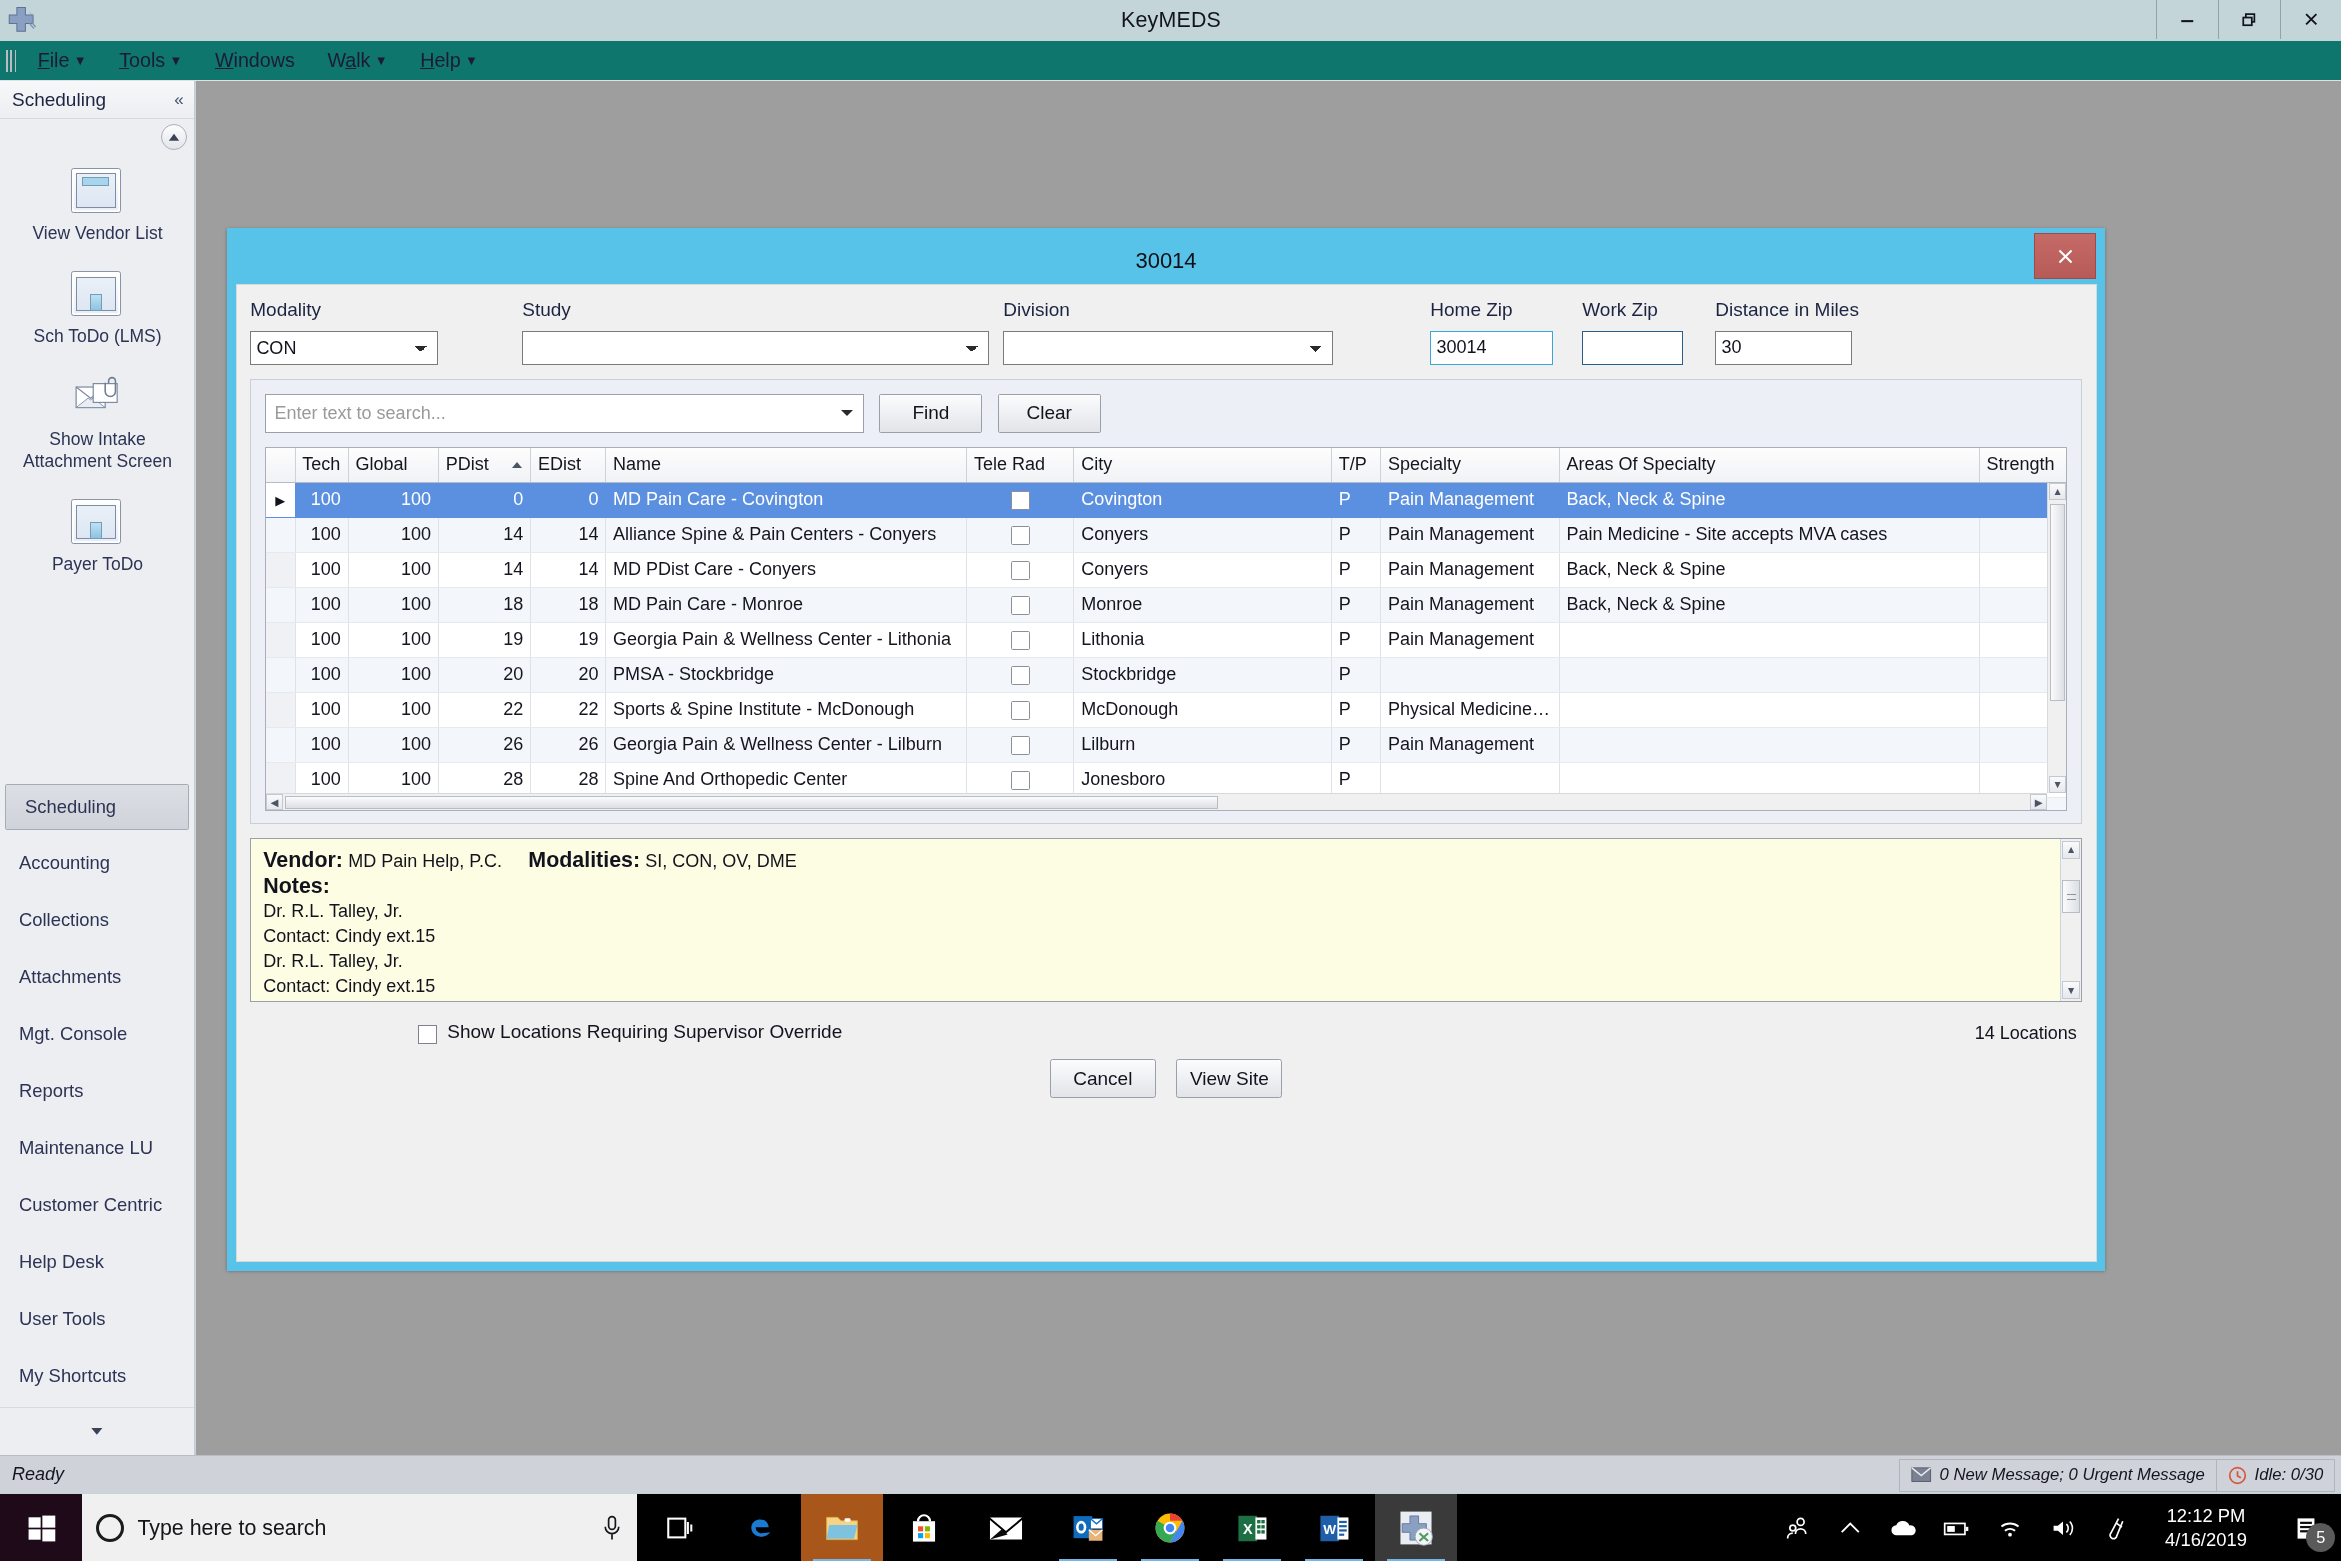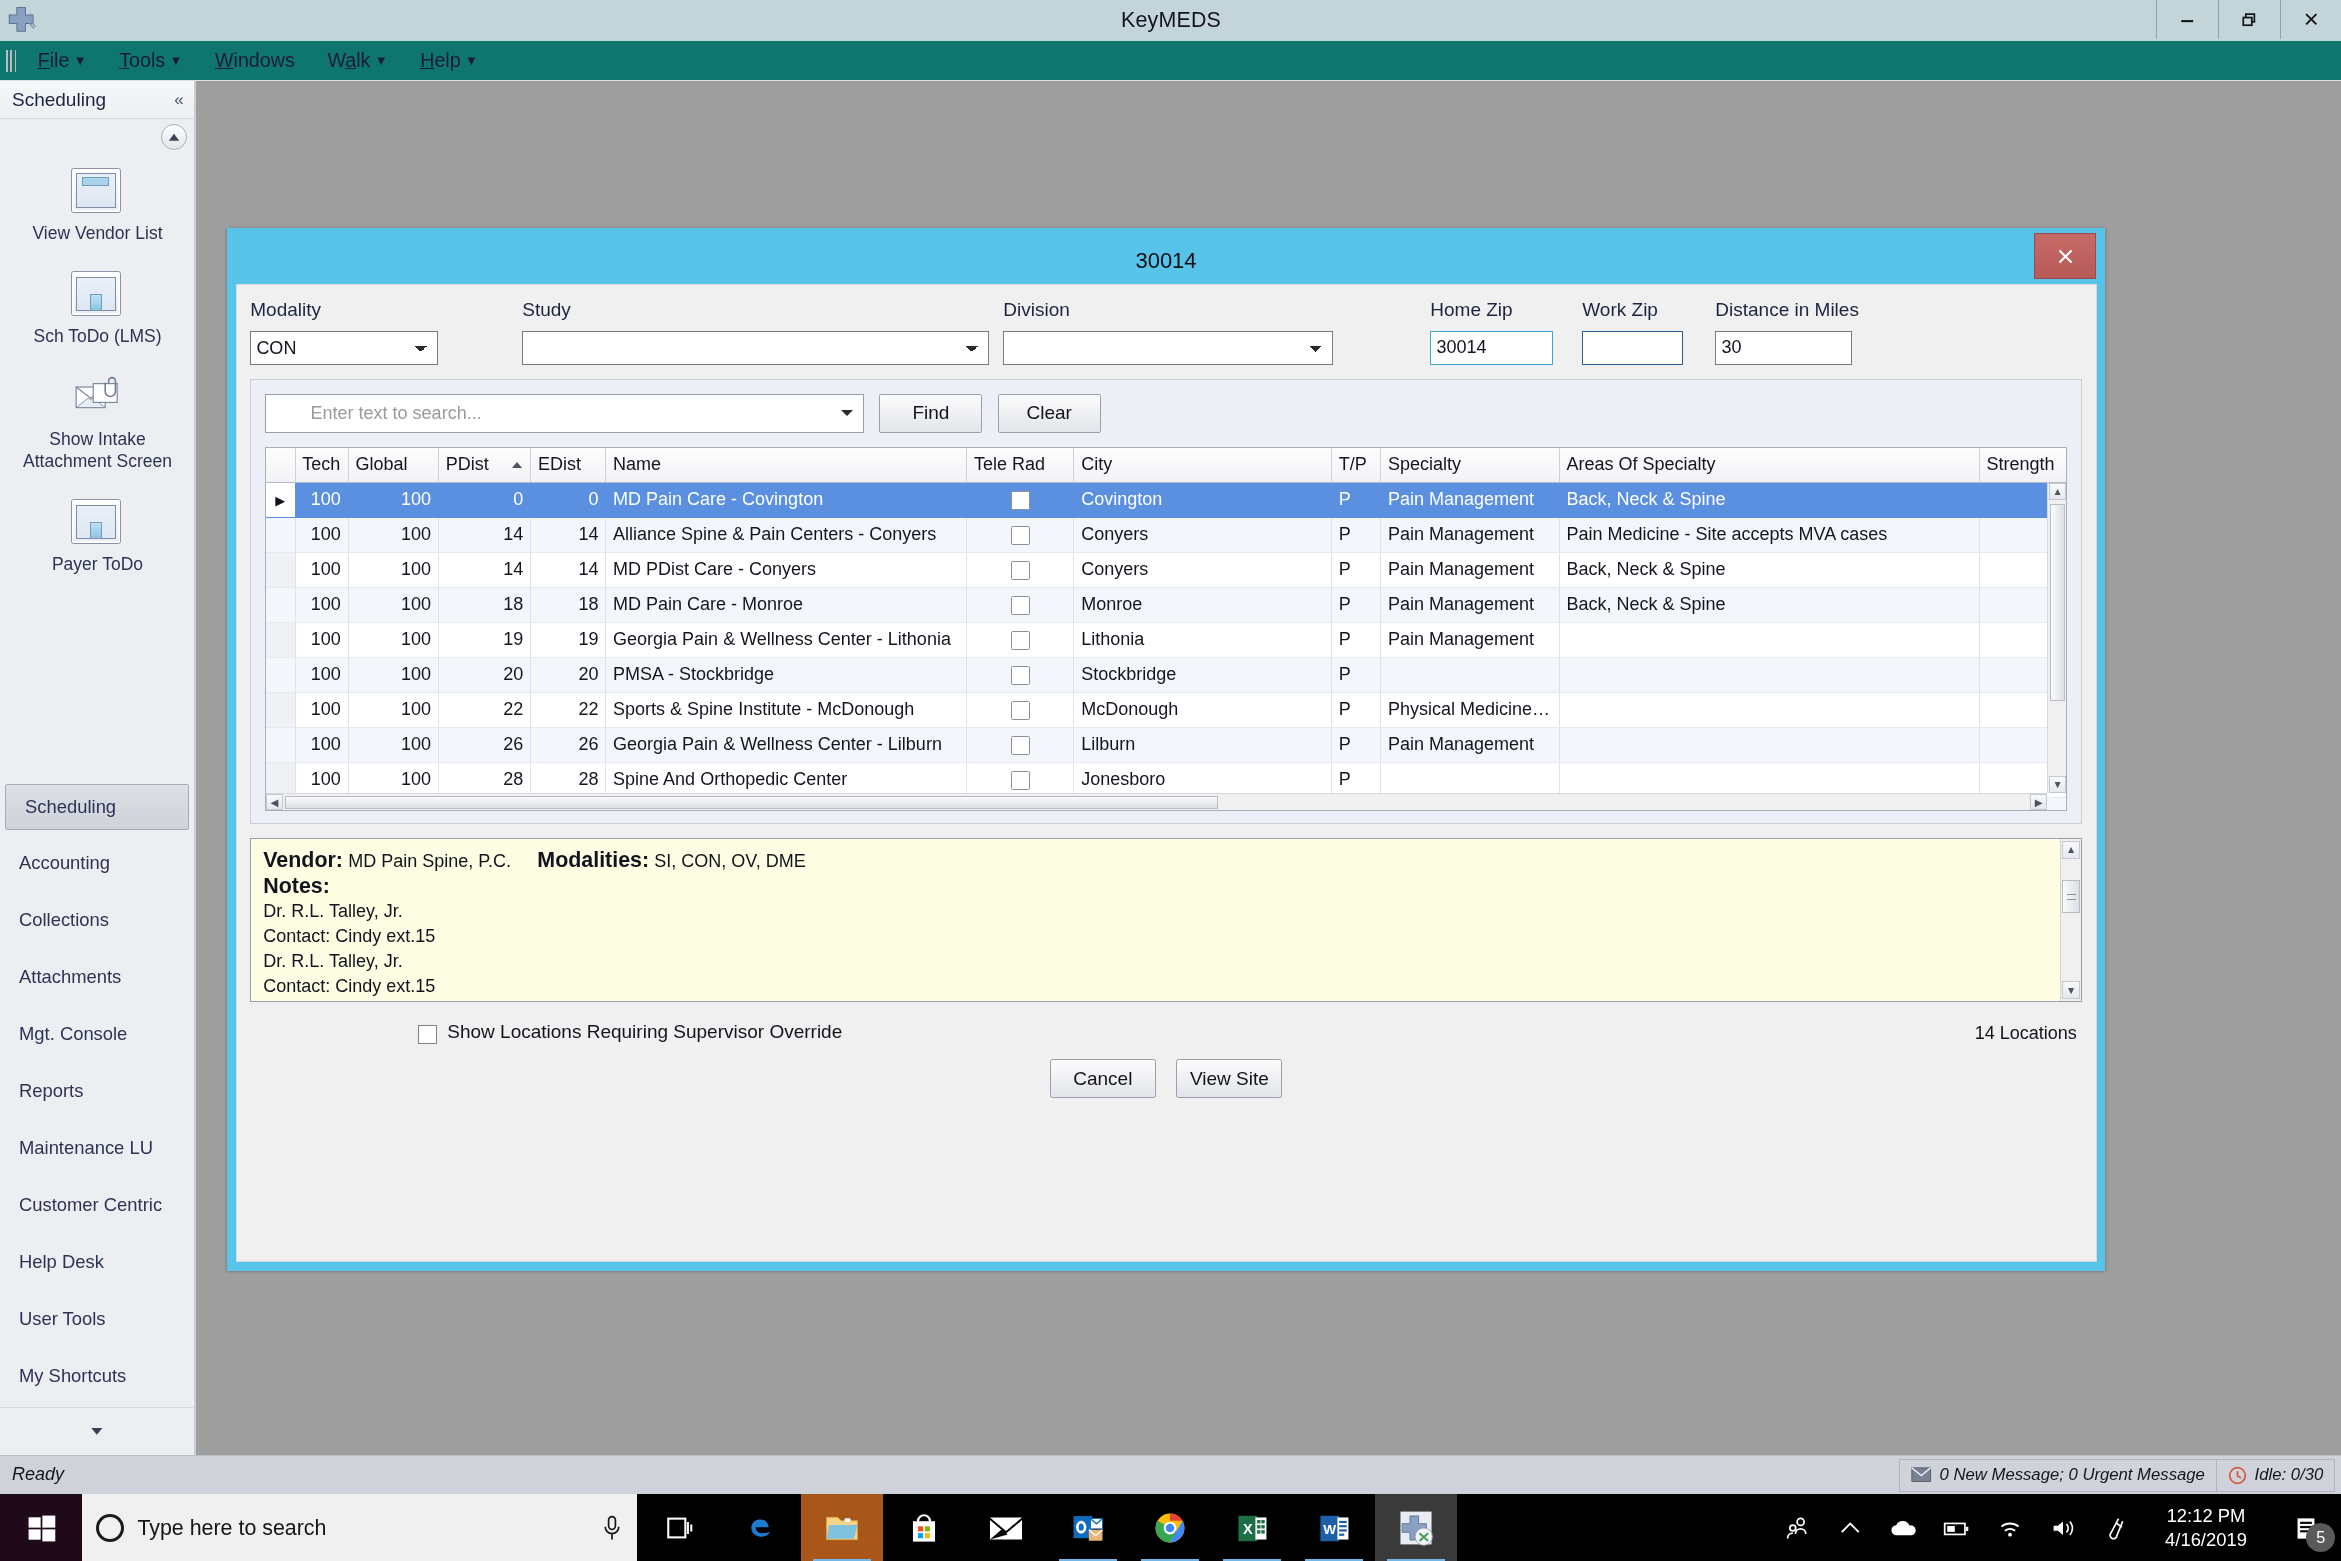--- a/index.html
+++ b/index.html
@@ -146,21 +146,21 @@
   
   #searchpanel {
     position:absolute; left:13.7px; top:94px; right:13.7px; height:445px;
     background:#eceff5; border:0.9px solid #c9ced8;
   }
   #searchrow { position:absolute; left:13.7px; top:13.7px; height:39px; display:flex; align-items:center; }
   #search-combo {
     width:599px; height:39px; background:#fff; border:0.9px solid #9aa0aa;
     display:flex; align-items:center; position:relative;
   }
-  #search-combo .ph { padding-left:8.6px; font-size:18px; color:#9a9a9a;margin-left:36px; }
+  #search-combo .ph { padding-left:8.6px; font-size:18px; color:#9a9a9a; }
   #search-combo .arr {
     position:absolute; right:10.3px; top:15.4px;
     border-left:6px solid transparent;border-right:6px solid transparent;border-top:6.8px solid #2a2a2a;
   }
   .btn {
     height:39px; min-width:103px; padding:0 15.4px; font-size:19px; color:#12131d;
     background:linear-gradient(#fcfcfd,#e2e4e9); border:0.9px solid #9aa0aa; border-radius:1.7px;
     display:flex;align-items:center;justify-content:center; margin-left:15.4px;
   }
 
@@ -677,21 +677,21 @@
             <div class="thumb"></div>
             <div class="rt">▶</div>
           </div>
         </div>
       </div>
 
       <div id="notes">
         <div class="inner">
           <div>
             <b>Vendor:</b>
-            <span class="sub">MD Pain Spine, P.C.</span>
+            <span class="sub">MD Pain Help, P.C.</span>
             &nbsp;&nbsp;&nbsp;
             <b>Modalities:</b>
             <span class="sub">SI, CON, OV, DME</span>
           </div>
           <div><b>Notes:</b></div>
           <div class="sub"></div>
           <div class="sub">Dr. R.L. Talley, Jr.</div>
           <div class="sub">Contact: Cindy ext.15</div>
           <div class="sub">Dr. R.L. Talley, Jr.</div>
           <div class="sub">Contact: Cindy ext.15</div>

